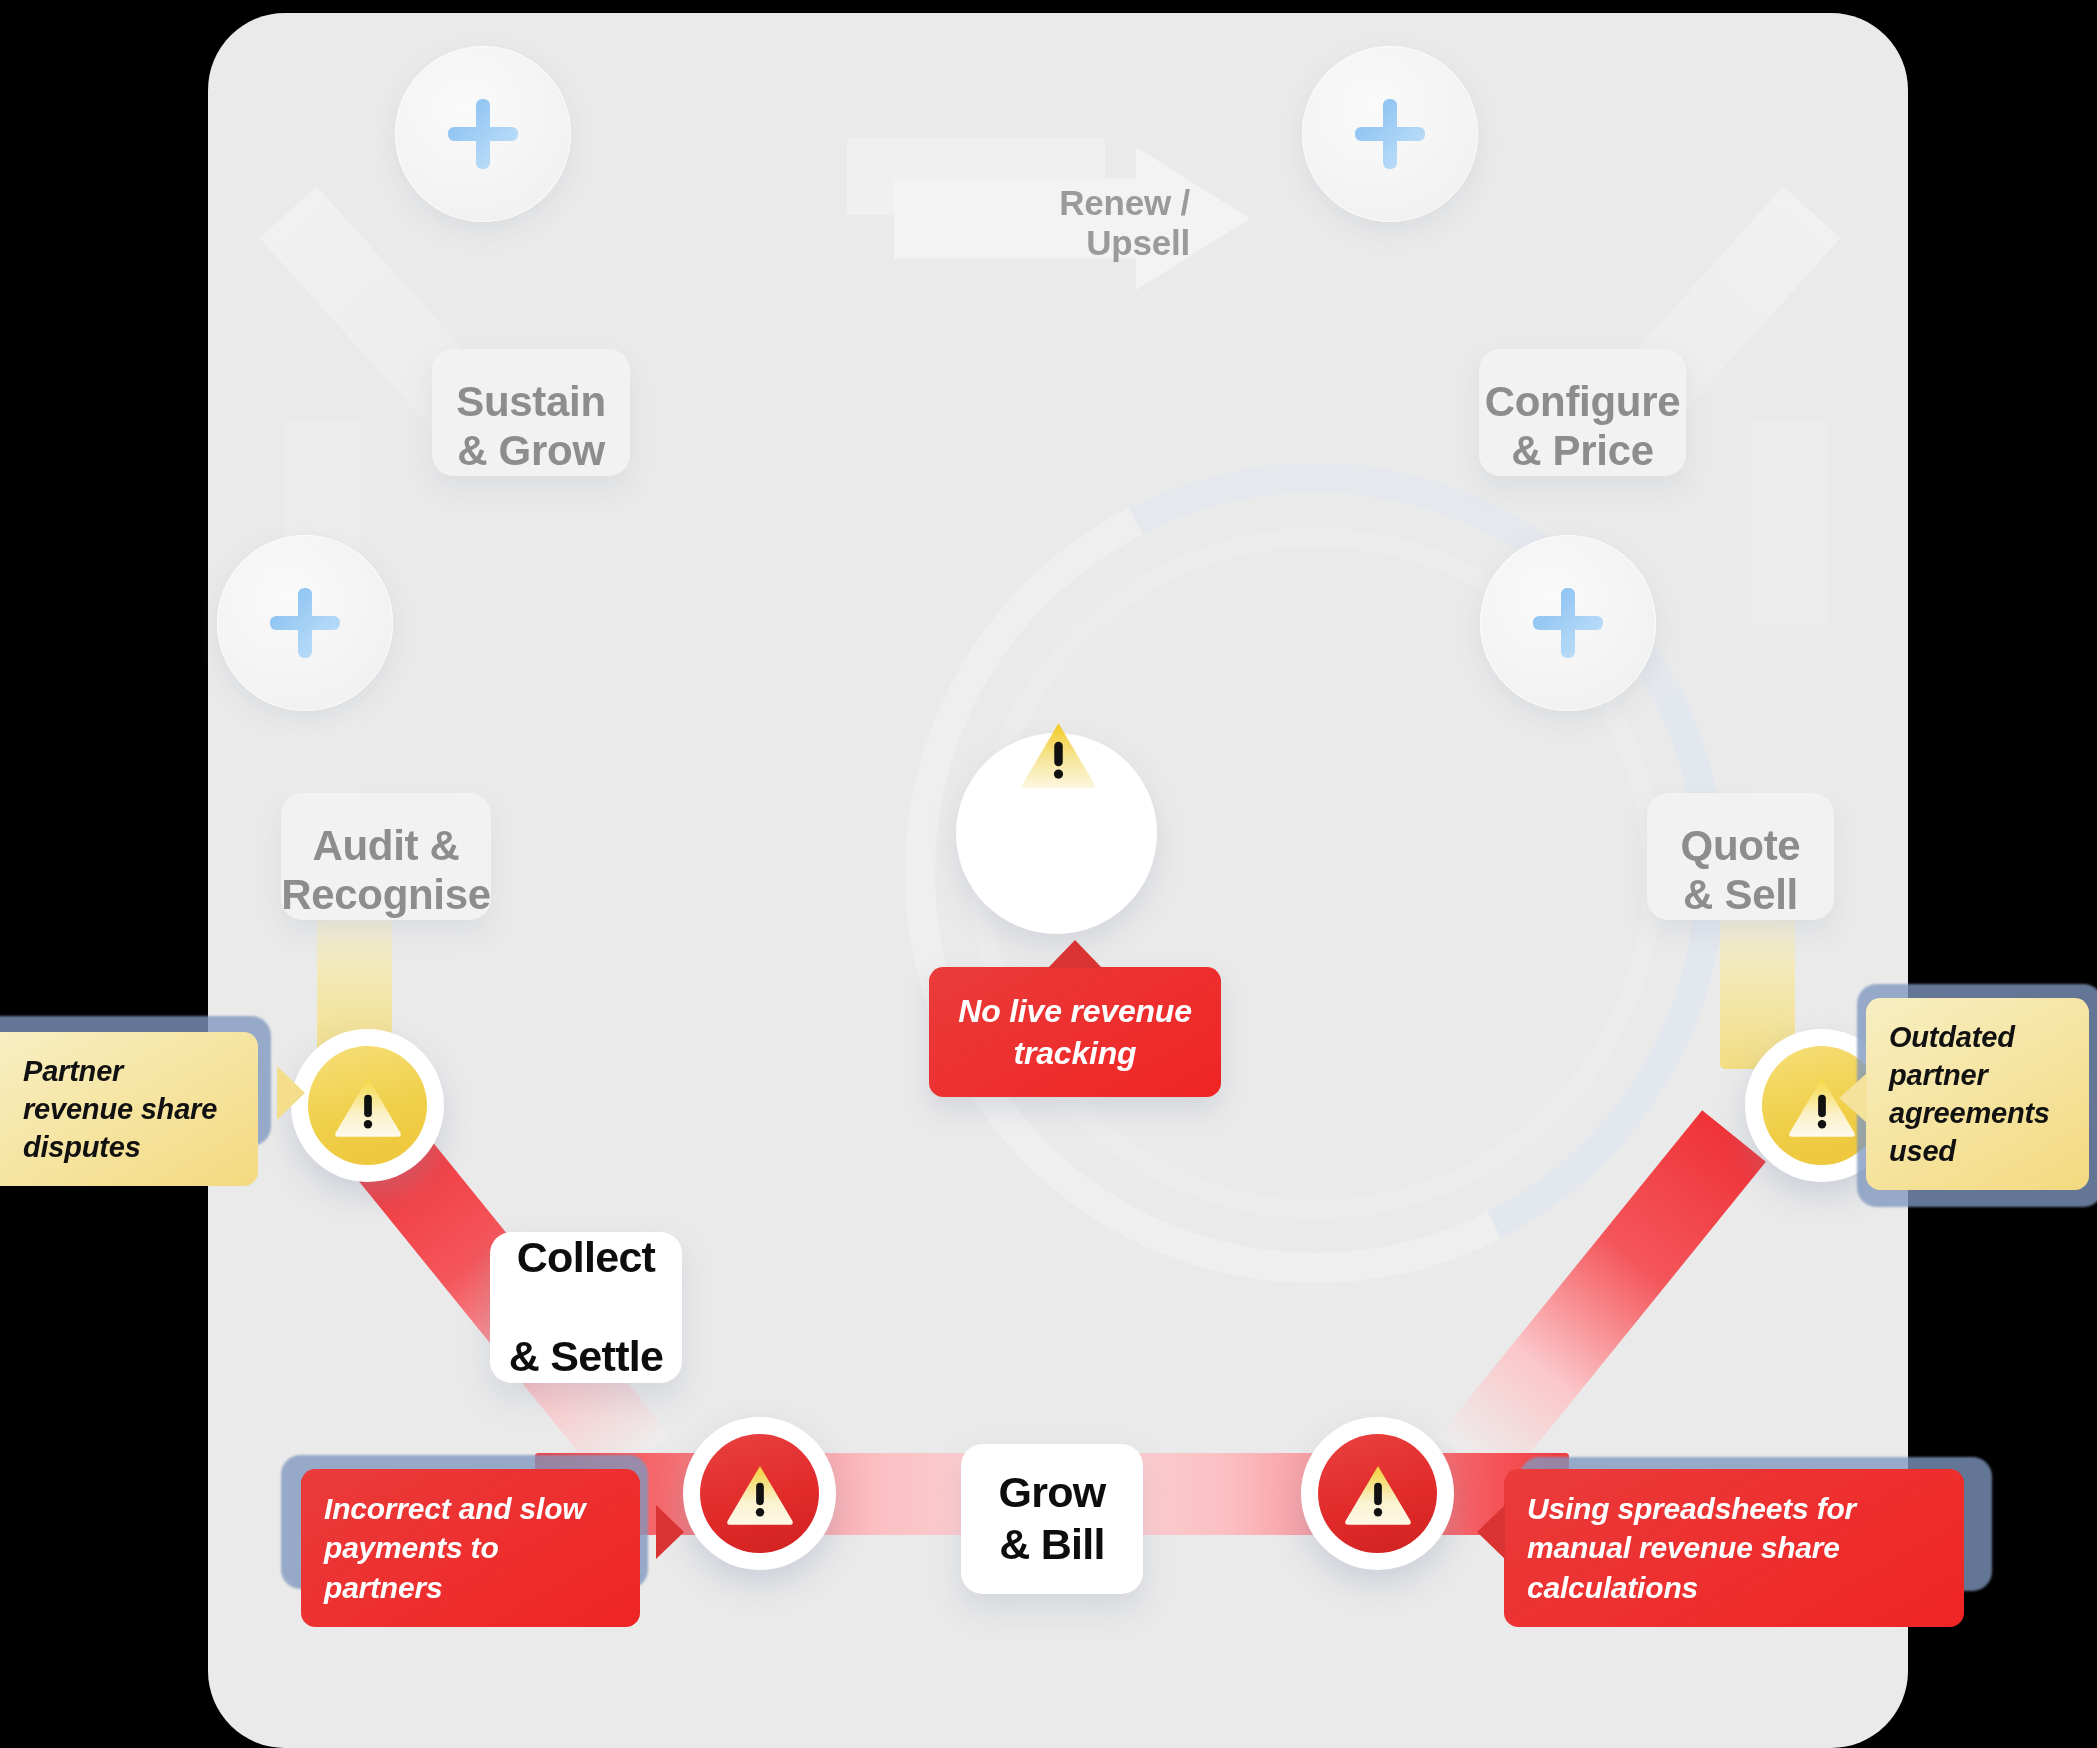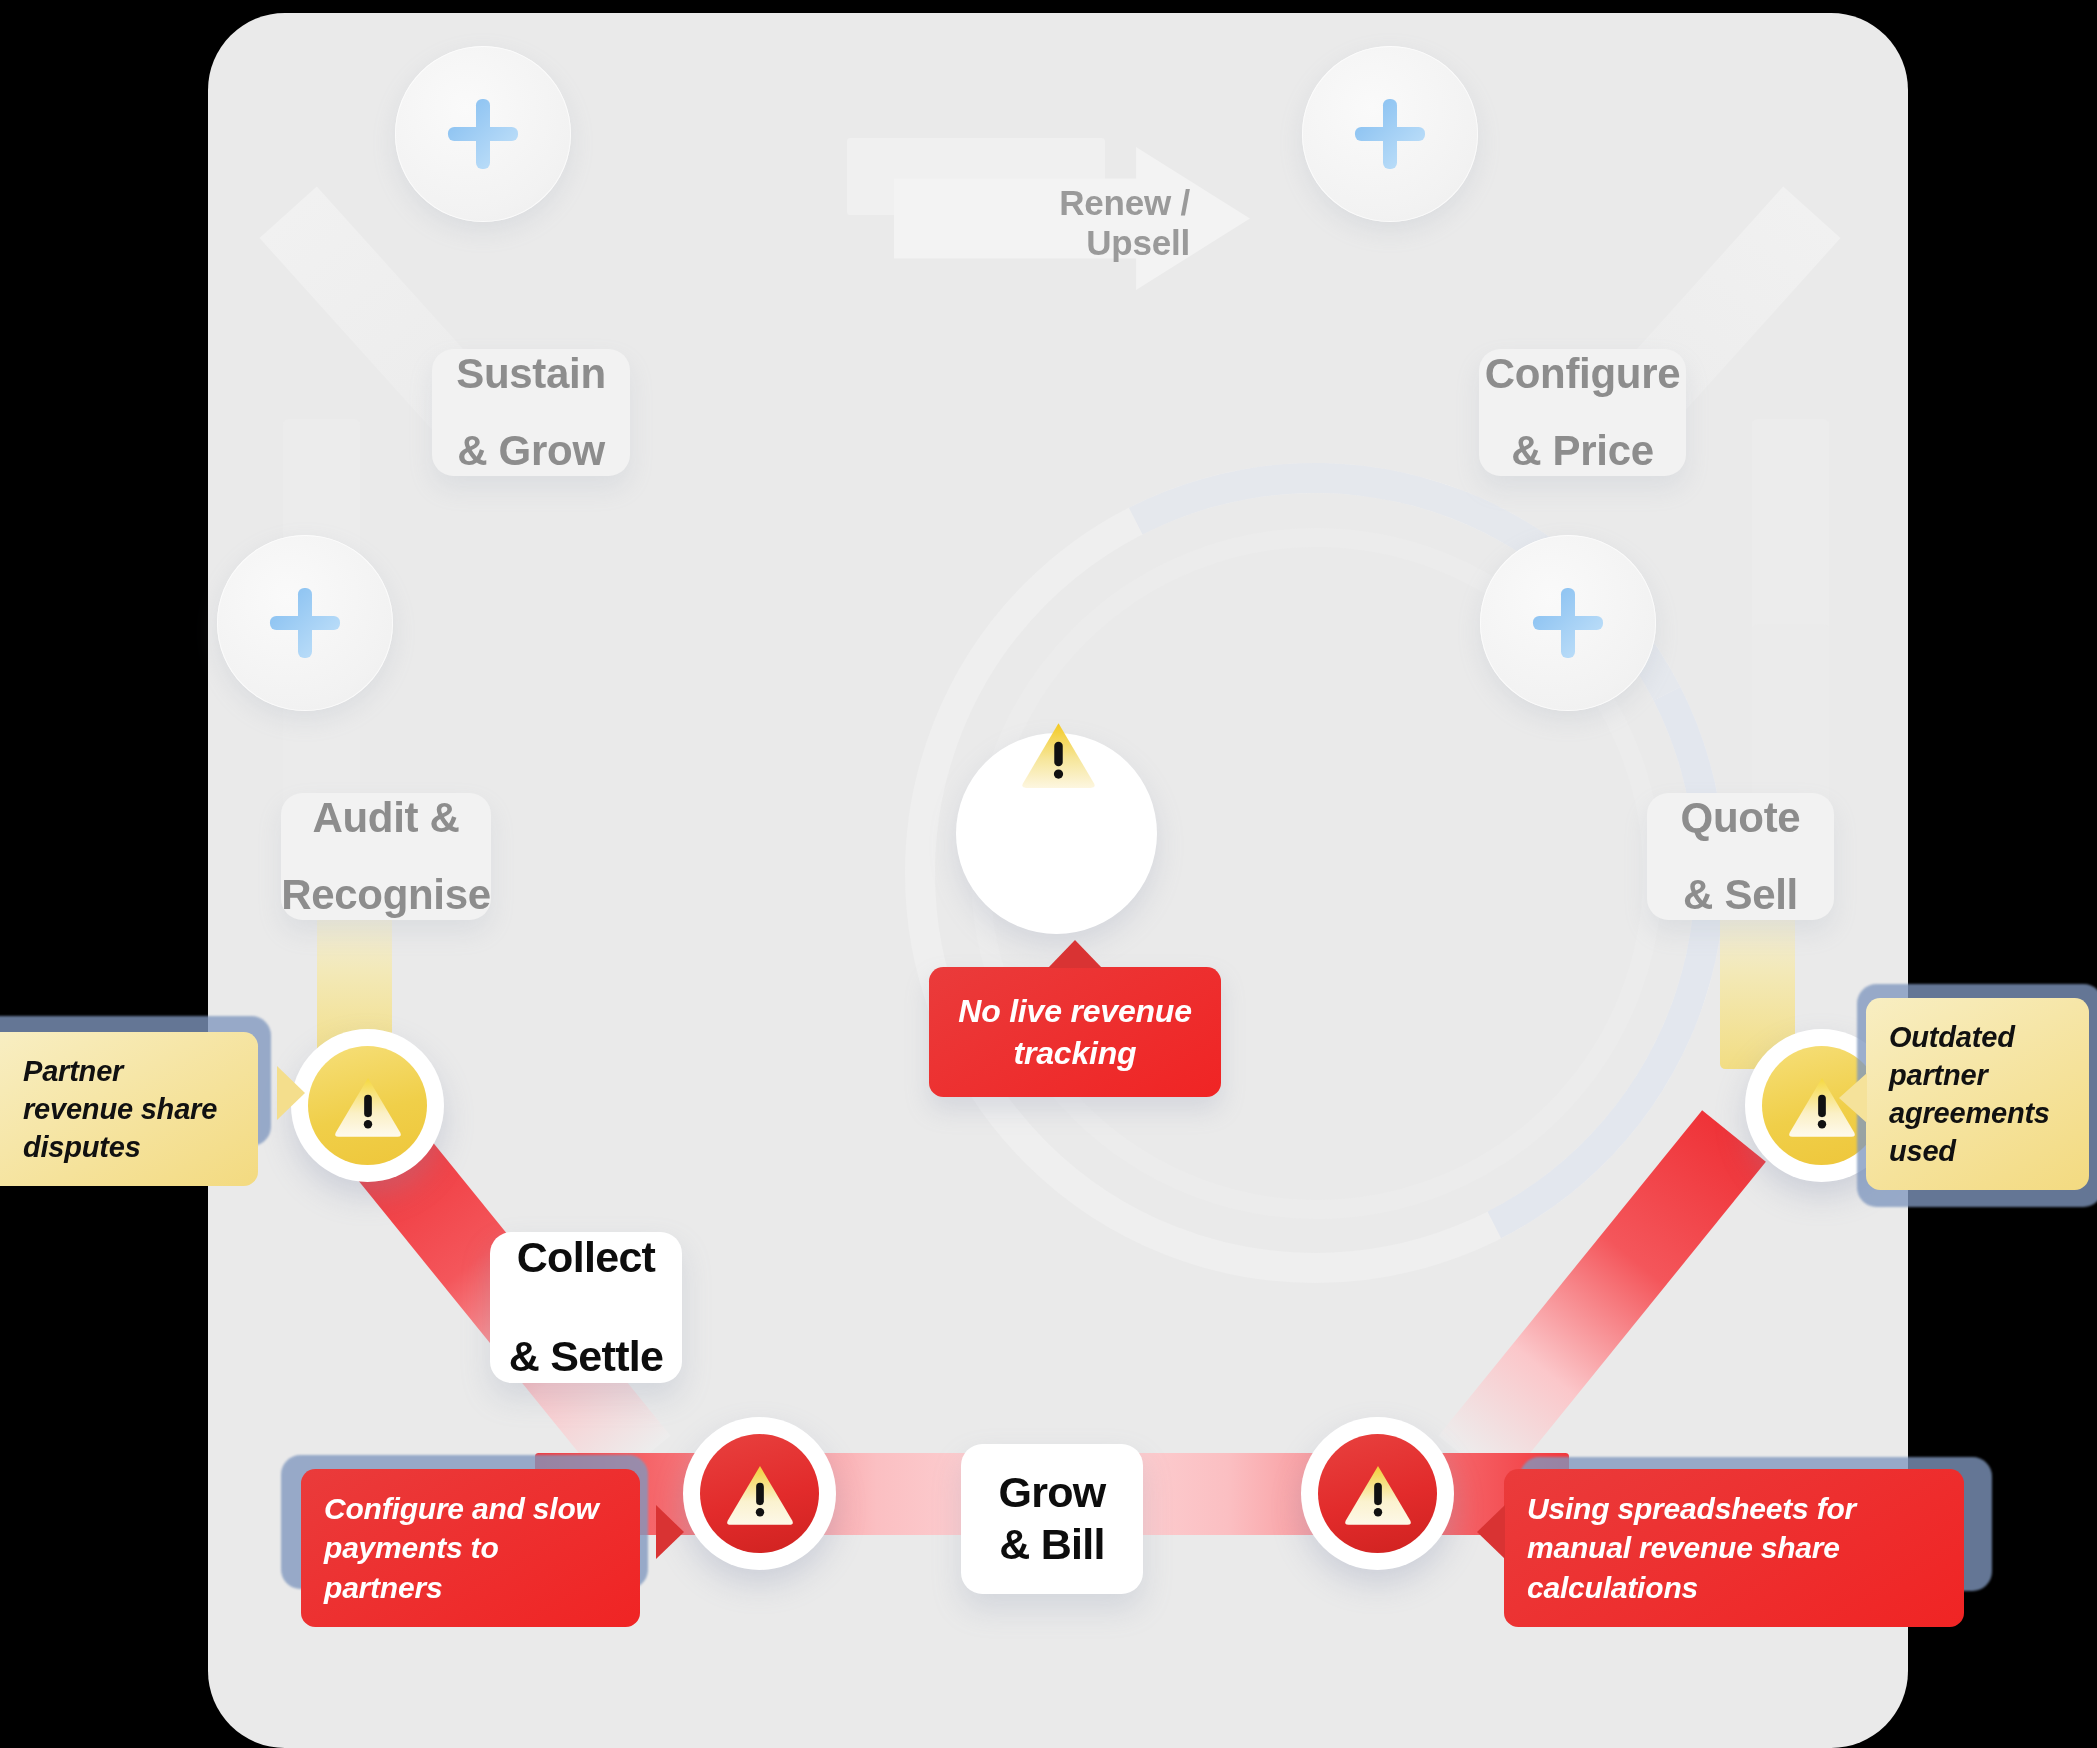--- a/index.html
+++ b/index.html
@@ -112,21 +112,21 @@
   .pn-mr { left:1480px; top:535px; }
 
   
   .card-grey {
     position:absolute;
     background:#f2f2f2;
     border-radius:21.4px;
     box-shadow: 0 12.5px 25px rgba(150,160,180,.16);
     color:#8d8d8d;
     font-size:42px; font-weight:700; line-height:1.18;
-    display:flex; flex-direction:column; align-items:center; justify-content:space-between;
+    display:flex; flex-direction:column; align-items:center; justify-content:flex-end;
     text-align:center;
     letter-spacing:-0.3px;
   }
   .cg-sustain   { left:432px;  top:349px;  width:198px; height:127px; }
   .cg-configure { left:1479px; top:349px;  width:207px; height:127px; }
   .cg-audit     { left:281px;  top:793px;  width:210px; height:127px; }
   .cg-quote     { left:1647px; top:793px;  width:187px; height:127px; }
 
   
   .card-white {
@@ -421,21 +421,21 @@
   </div>
 
   <div class="tip tip-yellow" id="tip-outdated">
     <div class="halo"></div>
     <div class="body">Outdated partner agreements used</div>
     <div class="tail"></div>
   </div>
 
   <div class="tip tip-red" id="tip-incorrect">
     <div class="halo"></div>
-    <div class="body">Configure and slow payments to partners</div>
+    <div class="body">Incorrect and slow payments to partners</div>
     <div class="tail"></div>
   </div>
 
   <div class="tip tip-red" id="tip-spreadsheets">
     <div class="halo"></div>
     <div class="body">Using spreadsheets for manual revenue share calculations</div>
     <div class="tail"></div>
   </div>
 
   <div class="tip tip-red" id="tip-nolive">

